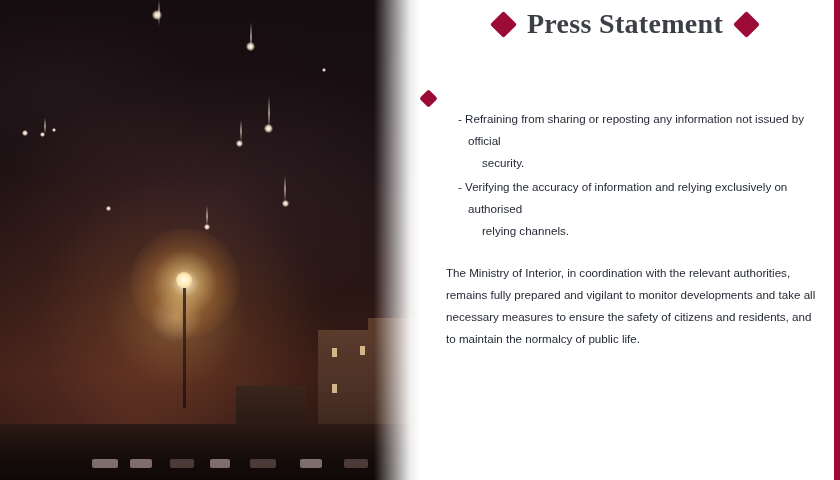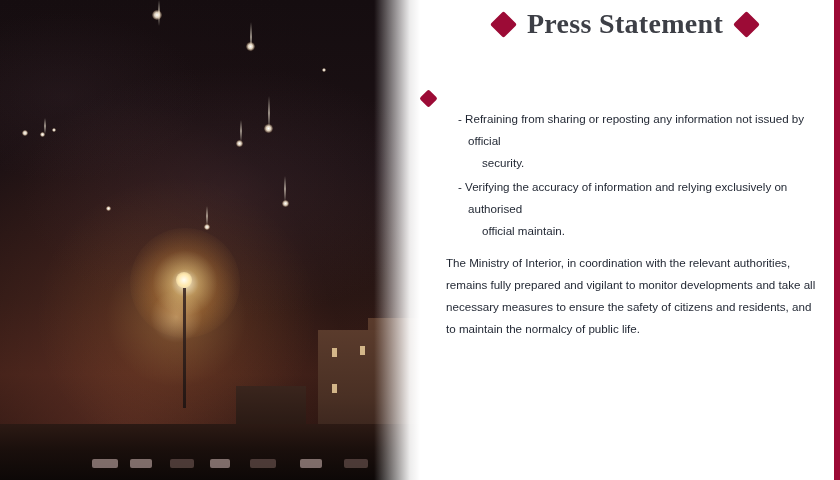--- a/index.html
+++ b/index.html
@@ -151,21 +151,21 @@
   }
   .body-text {
     position: absolute;
     left: 26px; right: 22px; top: 108px;
     color: #1e2430;
     font-size: 11.6px;
     line-height: 22px;
   }
   .body-text p { margin: 0 0 16px 0; }
   .body-text ul {
-    margin: 0 0 10px 0;
+    margin: 0 0 20px 0;
     padding-left: 12px;
     list-style: none;
   }
   .body-text li {
     margin: 0 0 2px 0;
     text-indent: -10px;
     padding-left: 10px;
   }
   .body-text li .sub {
     display: block;
@@ -236,21 +236,21 @@
     <div class="diamond-small"></div>
 
     <div class="body-text">
       <ul>
         <li>
           <span>- Refraining from sharing or reposting any information not issued by official</span>
           <span class="sub">security.</span>
         </li>
         <li>
           <span>- Verifying the accuracy of information and relying exclusively on authorised</span>
-          <span class="sub">official maintain.</span>
+          <span class="sub">relying channels.</span>
         </li>
       </ul>
       <p>The Ministry of Interior, in coordination with the relevant authorities, remains fully prepared and vigilant to monitor developments and take all necessary measures to ensure the safety of citizens and residents, and to maintain the normalcy of public life.</p>
     </div>
 
     <div class="panel-rule"></div>
   </div>
 
 </div>
 

